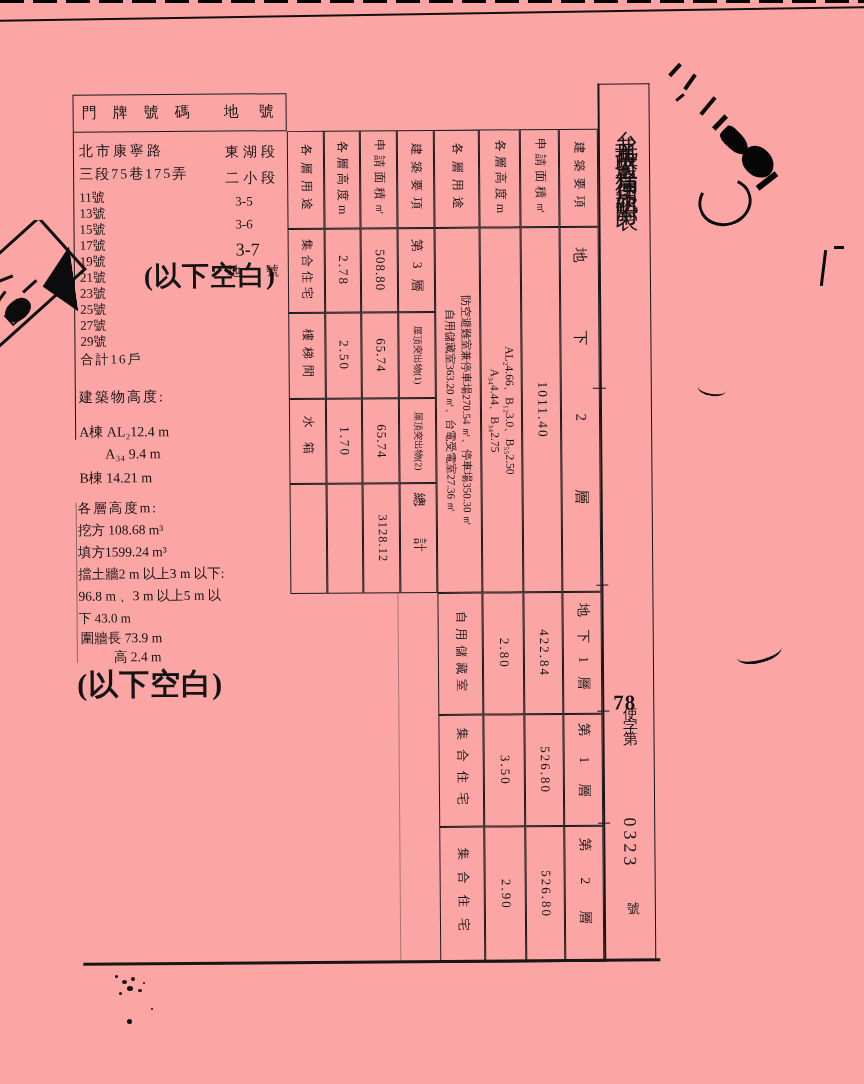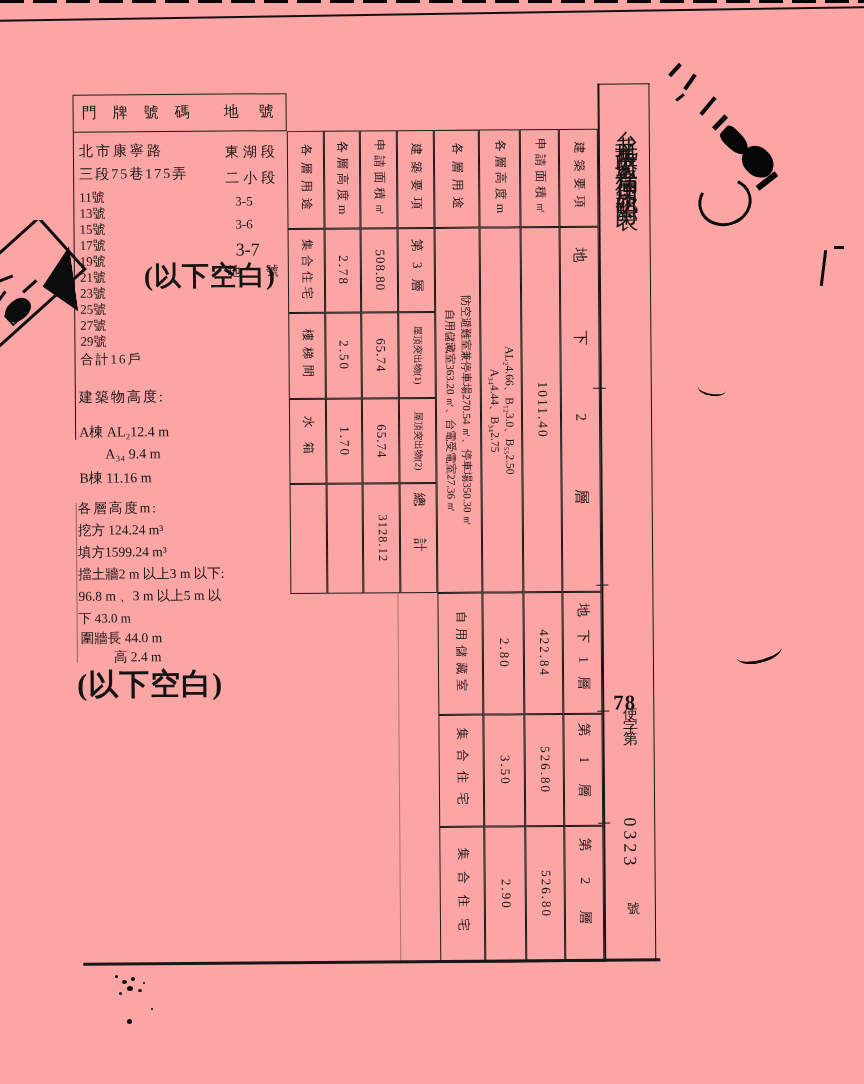--- a/index.html
+++ b/index.html
@@ -62,29 +62,29 @@
     <div class="txt" style="left:238px;top:192px;font-size:13px;">3-5</div>
     <div class="txt" style="left:238px;top:215px;font-size:13px;">3-6</div>
     <div class="txt" style="left:238px;top:238px;font-size:18px;">3-7</div>
     <div class="txt" style="left:230px;top:261px;font-size:13px;letter-spacing:6px;">地　號</div>
 
     <div class="txt big-blank" style="left:146px;top:256px;font-size:27px;">(以下空白)</div>
 
     <div class="txt" style="left:80px;top:386px;font-size:14px;letter-spacing:2px;">建築物高度:</div>
     <div class="txt" style="left:80px;top:421px;font-size:14px;">A棟 AL₂12.4 m</div>
     <div class="txt" style="left:106px;top:444px;font-size:14px;">A₃₄  9.4 m</div>
-    <div class="txt" style="left:80px;top:467px;font-size:14px;">B棟 11.16 m</div>
+    <div class="txt" style="left:80px;top:467px;font-size:14px;">B棟 14.21 m</div>
 
     <div class="txt" style="left:78px;top:497px;font-size:13.5px;letter-spacing:2px;">各層高度m:</div>
-    <div class="txt" style="left:78px;top:519px;font-size:13.5px;">挖方 124.24 m³</div>
+    <div class="txt" style="left:78px;top:519px;font-size:13.5px;">挖方 108.68 m³</div>
     <div class="txt" style="left:78px;top:541px;font-size:13.5px;">填方1599.24 m³</div>
     <div class="txt" style="left:78px;top:563px;font-size:13.5px;">擋土牆2 m 以上3 m 以下:</div>
     <div class="txt" style="left:78px;top:585px;font-size:13.5px;">96.8 m 、3 m 以上5 m 以</div>
     <div class="txt" style="left:78px;top:607px;font-size:13px;">下 43.0 m</div>
-    <div class="txt" style="left:80px;top:627px;font-size:13.5px;">圍牆長 44.0 m</div>
+    <div class="txt" style="left:80px;top:627px;font-size:13.5px;">圍牆長 73.9 m</div>
     <div class="txt" style="left:113px;top:646px;font-size:13.5px;">高  2.4 m</div>
     <div class="txt big-blank" style="left:76px;top:662px;font-size:30px;">(以下空白)</div>
 
     <div class="cell" style="left:562px;top:130px;width:39px;height:98px;">
       <div class="vt" style="font-size:12px;letter-spacing:6px;">建築要項</div>
       </div>
     <div class="cell" style="left:523px;top:130px;width:39px;height:98px;">
       <div class="vt" style="font-size:12px;letter-spacing:4px;">申請面積㎡</div>
       </div>
     <div class="cell" style="left:482px;top:130px;width:41px;height:98px;">

